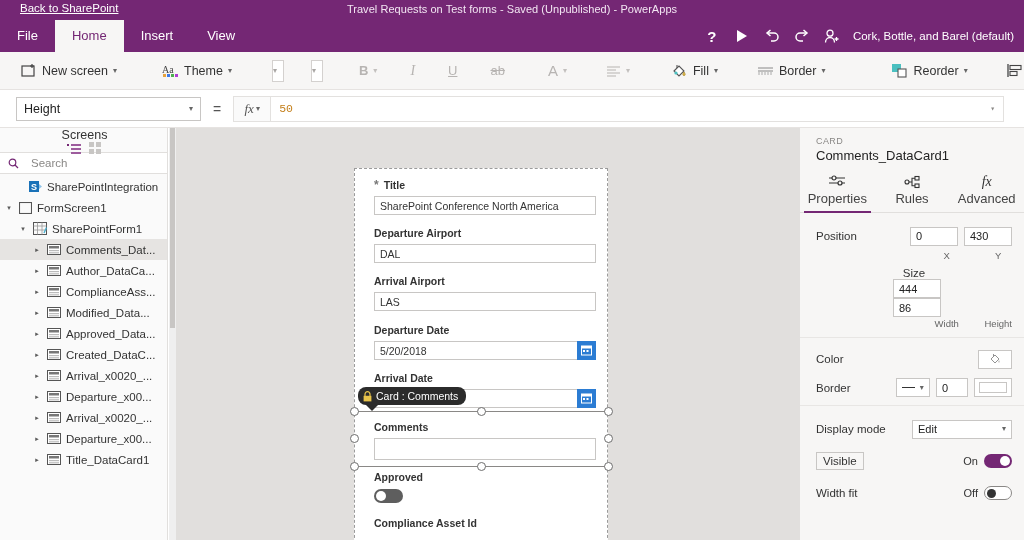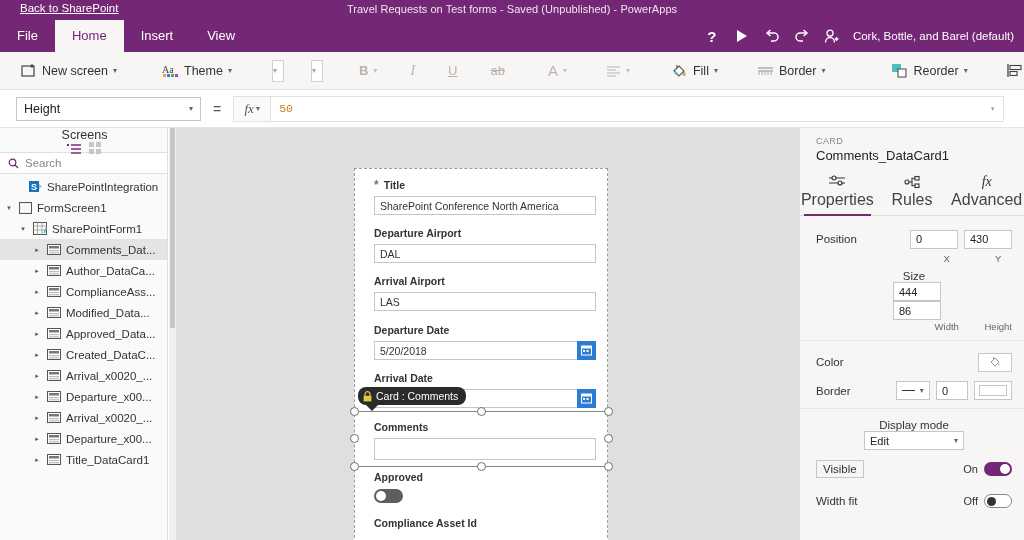--- a/index.html
+++ b/index.html
@@ -115,21 +115,21 @@
   }
   .lp-head {
     height: 24px; display: flex; align-items: center;
     padding: 0 6px 0 8px; justify-content: space-between; flex-direction: column;
   }
   .lp-title { font-size: 12.5px; color: #333; }
   .lp-head-icons { display: flex; gap: 8px; align-items: center; }
   .searchrow {
     height: 22px; margin: 0 0px; border-top: 1px solid #e1dfdd;
     border-bottom: 1px solid #e1dfdd;
-    background: #fff; display: flex; align-items: center; padding: 0 8px; gap: 6px;
+    background: #fff; display: flex; align-items: center; padding: 0 8px; gap: 12px;
   }
   .search-ph { font-size: 11.5px; color: #8a8886; }
   .tree { padding-top: 2px; }
   .tree-row {
     height: 21px; display: flex; align-items: center; gap: 5px;
     font-size: 11.5px; color: #333; cursor: pointer; white-space: nowrap;
   }
   .tree-row.sel { background: #e6e4e2; }
   .tw {
     width: 10px; display: inline-block; text-align: center;
@@ -209,21 +209,21 @@
   .rp-kind {
     padding: 8px 0 0 16px; font-size: 9px; color: #8a8886;
     letter-spacing: .4px;
   }
   .rp-name { padding: 2px 0 0 16px; font-size: 13px; color: #222; }
   .rp-tabs { display: flex; margin-top: 8px; border-bottom: 1px solid #e1dfdd; }
   .rp-tab {
     flex: 1; text-align: center; padding: 4px 0 6px; cursor: pointer;
     position: relative;
   }
-  .rp-tab .tl { font-size: 16px; color: #444; margin-top: 2px; }
+  .rp-tab .tl { font-size: 13px; color: #444; margin-top: 2px; }
   .rp-tab.active::after {
     content: ""; position: absolute; left: 4px; right: 4px; bottom: -1px;
     height: 2px; background: #742774;
   }
   .rp-sec { padding: 0 0 0 0; border-bottom: 1px solid #e8e6e4; }
   .rp-row {
     display: flex; align-items: center; padding: 0 12px 0 16px;
     min-height: 26px;
   }
   .rp-lbl { font-size: 11.5px; color: #333; flex: 1; }
@@ -848,21 +848,21 @@
           <span class="caret">▾</span>
         </span>
         <span class="rp-in" style="width:32px;">0</span>
         <span class="swatch-btn" style="width:38px;margin-left:6px;">
           <span style="display:block;width:28px;height:11px;background:#ffffff;border:1px solid #c8c6c4;"></span>
         </span>
       </div>
     </div>
 
     <div class="rp-sec" style="border-bottom:none;">
-      <div class="rp-row" style="margin-top:10px;flex-direction:column;">
+      <div class="rp-row" style="margin-top:10px;">
         <span class="rp-lbl">Display mode</span>
         <span class="rp-select">
           <span>Edit</span>
           <span class="caret">▾</span>
         </span>
       </div>
       <div class="rp-row" style="margin-top:6px;">
         <span class="rp-lbl">
           <span class="visible-box">Visible</span>
         </span>

